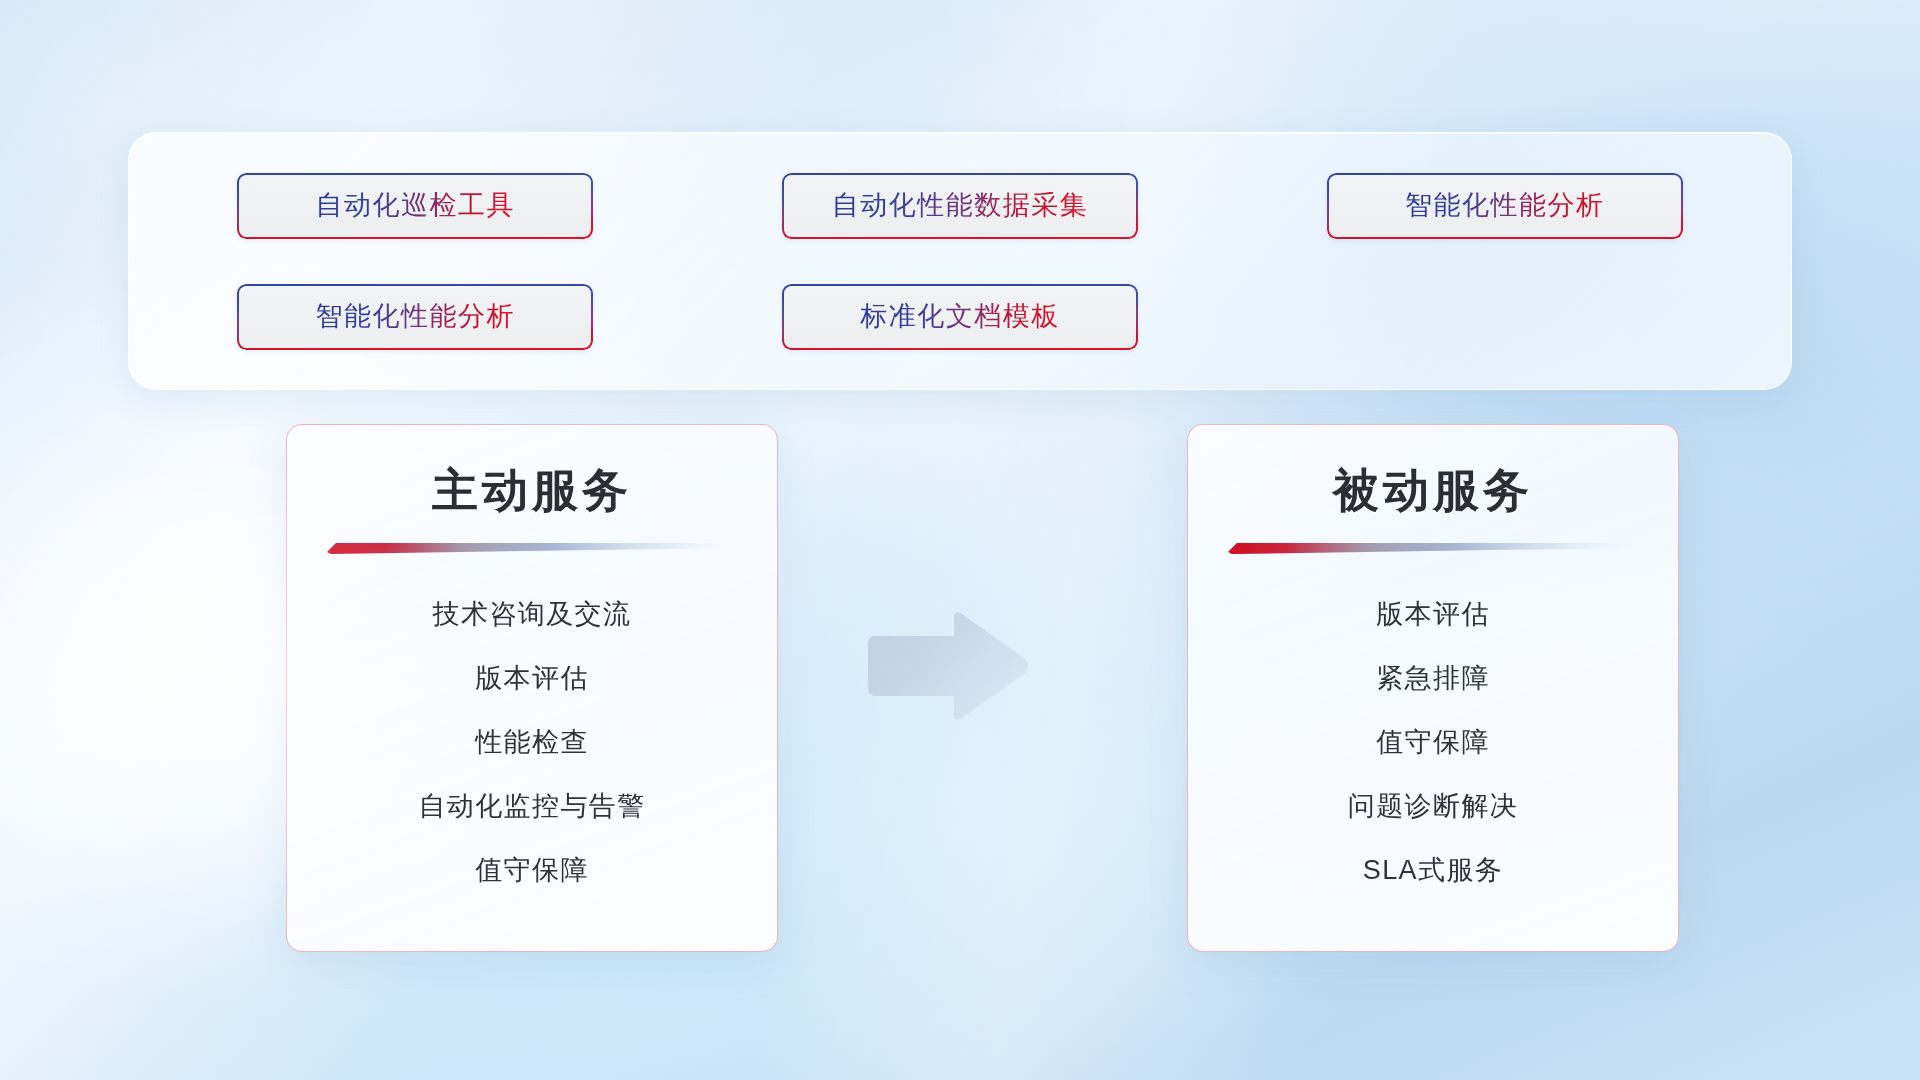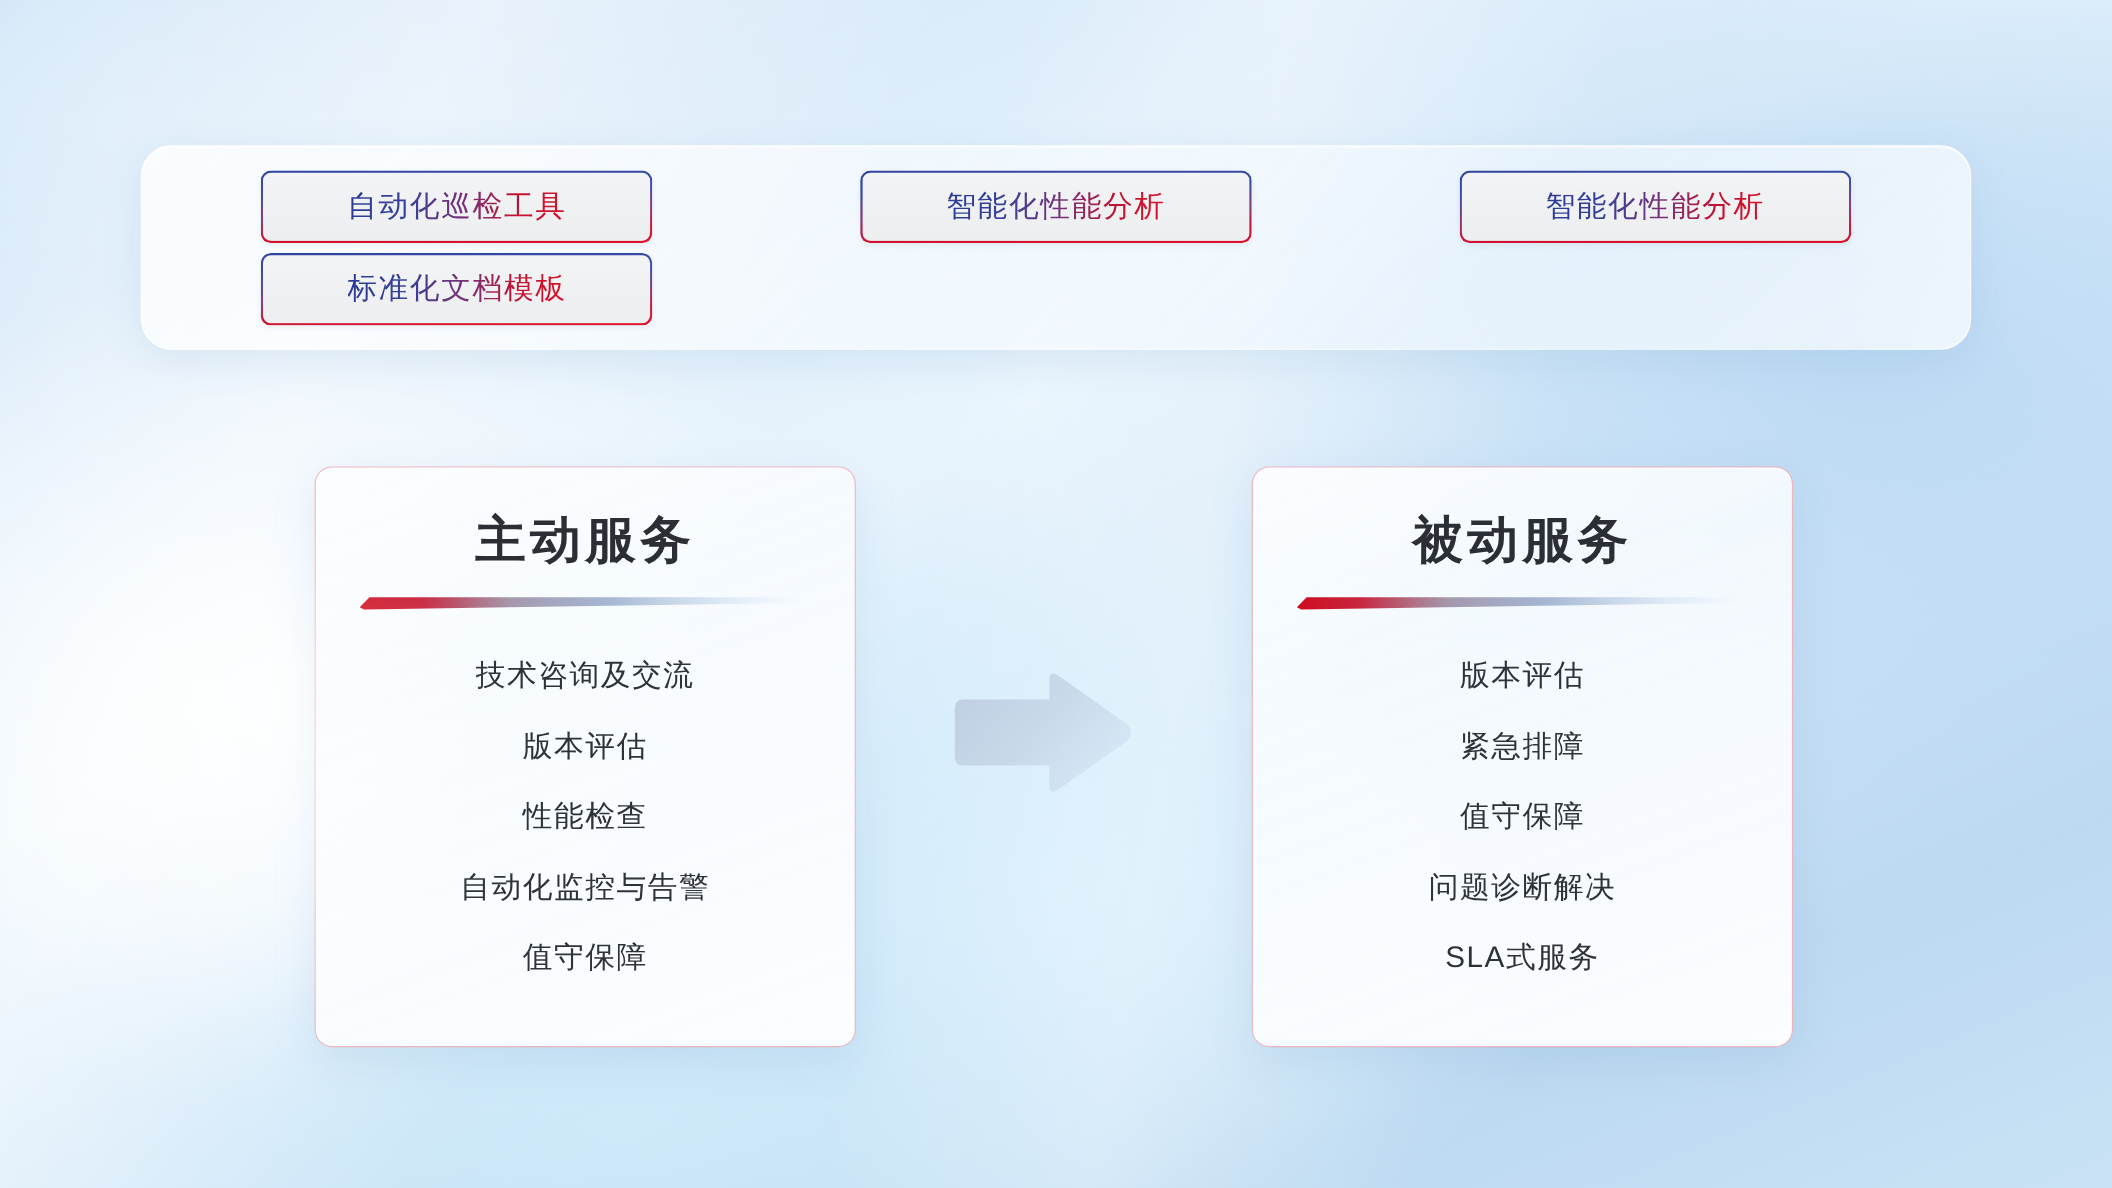--- a/index.html
+++ b/index.html
@@ -43,21 +43,21 @@
     background: radial-gradient(ellipse at center, rgba(255,255,255,0.55) 0%, rgba(255,255,255,0) 66%);
     pointer-events: none;
   }
 
   
   .top-panel {
     position: absolute;
     left: 128px;
     top: 132px;
     width: 1664px;
-    height: 186px;
+    height: 258px;
     border-radius: 28px;
     background: linear-gradient(135deg, rgba(255,255,255,0.80) 0%, rgba(255,255,255,0.58) 35%, rgba(245,250,255,0.52) 70%, rgba(255,255,255,0.72) 100%);
     border: 1px solid rgba(255,255,255,0.85);
     box-shadow: 0 10px 34px rgba(120,160,200,0.16), inset 0 1px 0 rgba(255,255,255,0.9);
     display: grid;
     grid-template-columns: repeat(3, 1fr);
     grid-template-rows: repeat(2, 1fr);
     align-items: center;
     justify-items: center;
     padding: 20px 44px;
@@ -116,21 +116,21 @@
     border-radius: 16px;
     box-sizing: border-box;
     background: linear-gradient(160deg, rgba(252,253,255,0.93) 0%, rgba(247,251,254,0.90) 30%, rgba(250,252,255,0.93) 62%, rgba(253,254,255,0.96) 100%);
     border: 1px solid rgba(228,122,135,0.55);
     box-shadow: 0 12px 38px rgba(120,160,200,0.17), inset 0 1px 0 rgba(255,255,255,0.95);
     padding: 34px 40px 30px;
     display: flex;
     flex-direction: column;
   }
   #card-active   { left: 286px; }
-  #card-passive  { left: 1138px; }
+  #card-passive  { left: 1187px; }
 
   .card-title {
     text-align: center;
     font-size: 46px;
     font-weight: 700;
     letter-spacing: 4px;
     color: #2b2f35;
     line-height: 1.12;
     margin: 6px 0 0;
     text-shadow: 0 1px 1px rgba(255,255,255,0.9);
@@ -171,20 +171,23 @@
 </style>
 </head>
 <body>
 
 <div id="stage">
 
   <div class="top-panel">
 
     <div class="pill">
       <span class="pill-label">自动化巡检工具</span>
+    </div>
+    <div class="pill">
+      <span class="pill-label">自动化性能数据采集</span>
     </div>
     <div class="pill">
       <span class="pill-label">智能化性能分析</span>
     </div>
     <div class="pill">
       <span class="pill-label">智能化性能分析</span>
     </div>
     <div class="pill">
       <span class="pill-label">标准化文档模板</span>
     </div>

